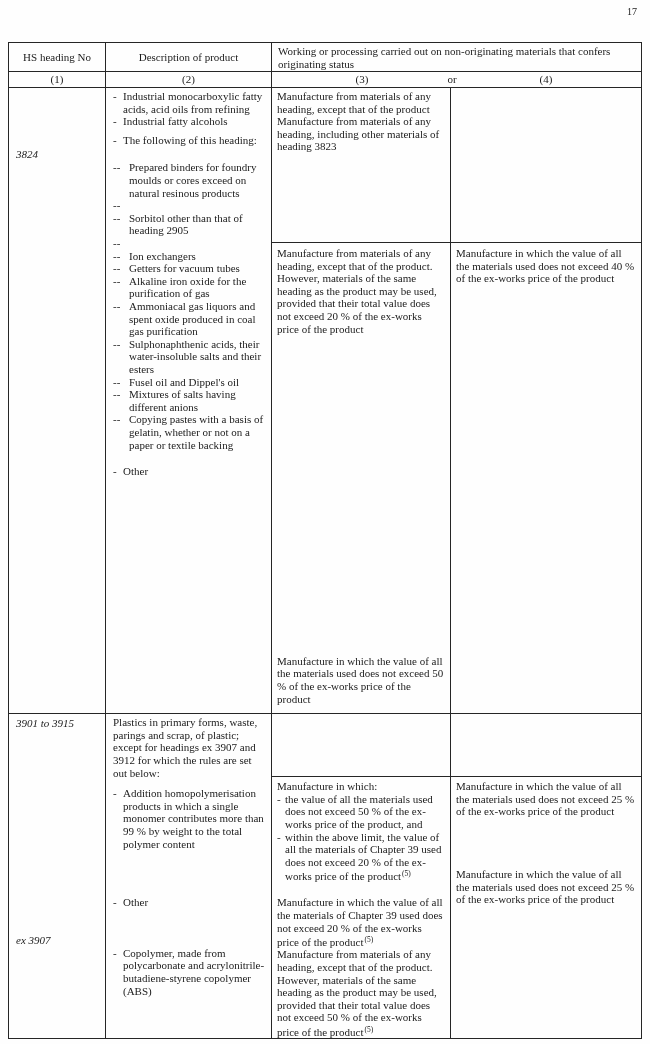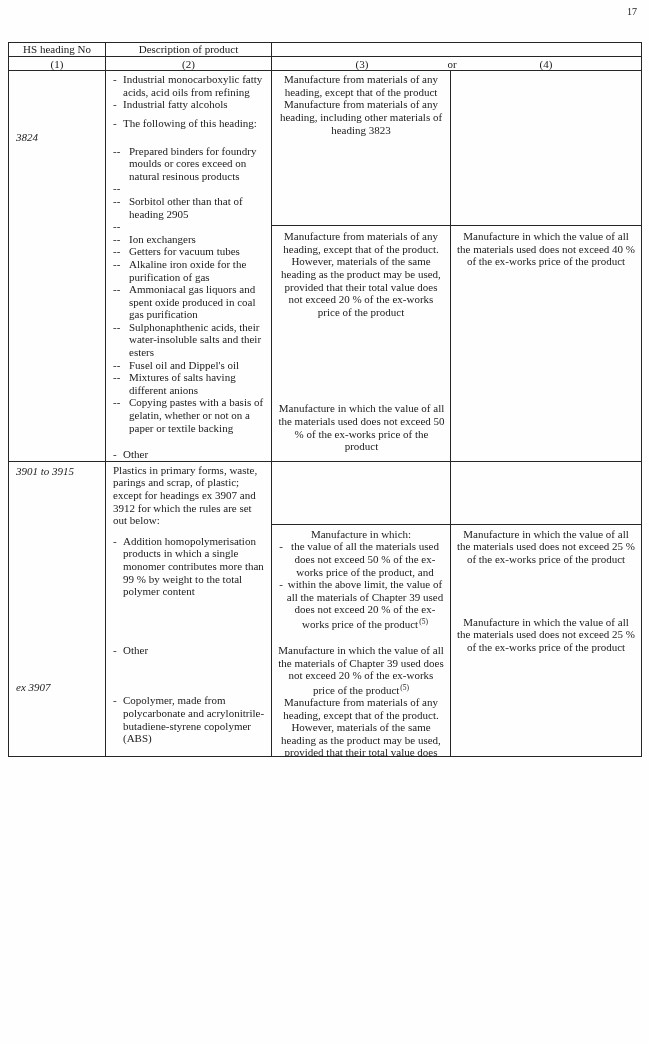--- a/index.html
+++ b/index.html
@@ -5,42 +5,42 @@
   * { box-sizing: border-box; margin: 0; padding: 0; }
   body { margin: 0; background: #e8e8e8; }
   .page {
     width: 650px; height: 1044px; position: relative; margin: 0 auto;
     background: #fefefe; overflow: hidden;
     font-family: "Liberation Serif", "DejaVu Serif", serif;
     color: #1b1b1b; font-size: 11px; line-height: 12.6px;
   }
   .page-number { position: absolute; top: 6px; right: 13px; font-size: 10px; }
   .doc-table {
-    position: absolute; left: 8px; top: 42px; width: 634px; height: 715px;
+    position: absolute; left: 8px; top: 42px; width: 634px; height: 997px;
     border: 1.5px solid #262626; display: flex; flex-direction: column;
     background: #fefefe; overflow: hidden;
   }
   .row { display: flex; flex-direction: row; width: 100%; }
   .hdr1 { height: 30px; border-bottom: 1px solid #262626; }
   .hdr2 { height: 16px; border-bottom: 1px solid #262626; }
   .block1 { height: 639px; border-bottom: 1px solid #262626; }
   .block2 { flex: 1 1 auto; }
   .c1 { width: 97px;  flex: 0 0 97px;  border-right: 1px solid #262626; }
   .c2 { width: 166px; flex: 0 0 166px; border-right: 1px solid #262626; }
   .c3 { width: 179px; flex: 0 0 179px; border-right: 1px solid #262626; }
   .c4 { flex: 1 1 auto; }
   .c34 { flex: 1 1 auto; position: relative; }
   .hdr1 .c1, .hdr1 .c2 { display: flex; align-items: center; justify-content: center; text-align: center; }
   .hdr1 .c34 { padding: 2px 6px 0 6px; }
   .hdr2 .c1, .hdr2 .c2 { text-align: center; padding-top: 1px; }
   .hdr2 .num3 { position: absolute; left: 0;  width: 180px; text-align: center; top: 1px; }
   .hdr2 .num4 { position: absolute; right: 0; width: 190px; text-align: center; top: 1px; }
   .hdr2 .or   { position: absolute; left: 180px; transform: translateX(-50%); top: 1px; }
   
-  .cellcol { display: flex; flex-direction: column; height: 100%; text-align: center; }
+  .cellcol { display: flex; flex-direction: column; height: 100%; }
   .subA1 { height: 155px; flex: 0 0 155px; border-bottom: 1px solid #262626; padding: 2px 5px 0 5px; }
   .subB1 { flex: 1 1 auto; position: relative; padding: 4px 5px 0 5px; }
   .subA2 { height: 63px; flex: 0 0 63px; border-bottom: 1px solid #262626; }
   .subB2 { flex: 1 1 auto; padding: 3px 5px 0 5px; overflow: hidden; }
   .hno { padding: 3px 15px 0 7px; font-style: italic; }
   .hno-3824 { padding-top: 60px; }
   .hno-ex { margin-top: 204px; }
   .desc { padding: 2px 4px 0 7px; overflow: hidden; height: 100%; }
   .li  { display: flex; }
   .li .m  { flex: 0 0 10px; }
@@ -63,20 +63,21 @@
 <body>
 
 <div class="page">
   <div class="page-number">17</div>
 
   <div class="doc-table">
 
     <div class="row hdr1">
       <div class="c1">HS heading No</div>
       <div class="c2">Description of product</div>
+      <div class="c34">Working or processing carried out on non-originating materials that confers originating status</div>
     </div>
 
     <div class="row hdr2">
       <div class="c1">(1)</div>
       <div class="c2">(2)</div>
       <div class="c34">
         <span class="num3">(3)</span>
         <span class="or">or</span>
         <span class="num4">(4)</span>
       </div>

